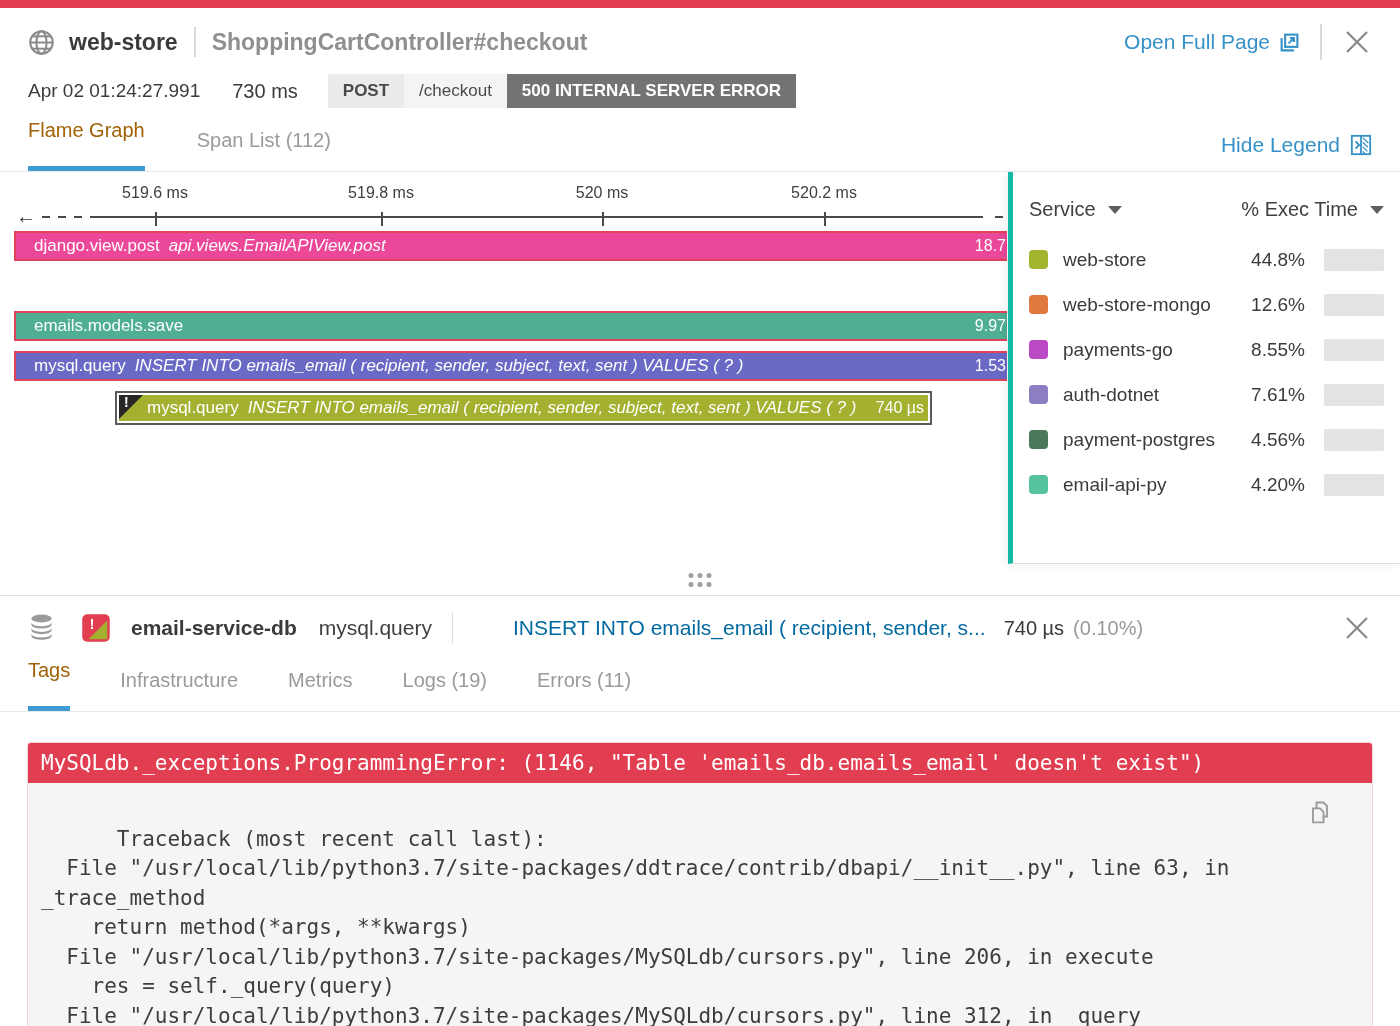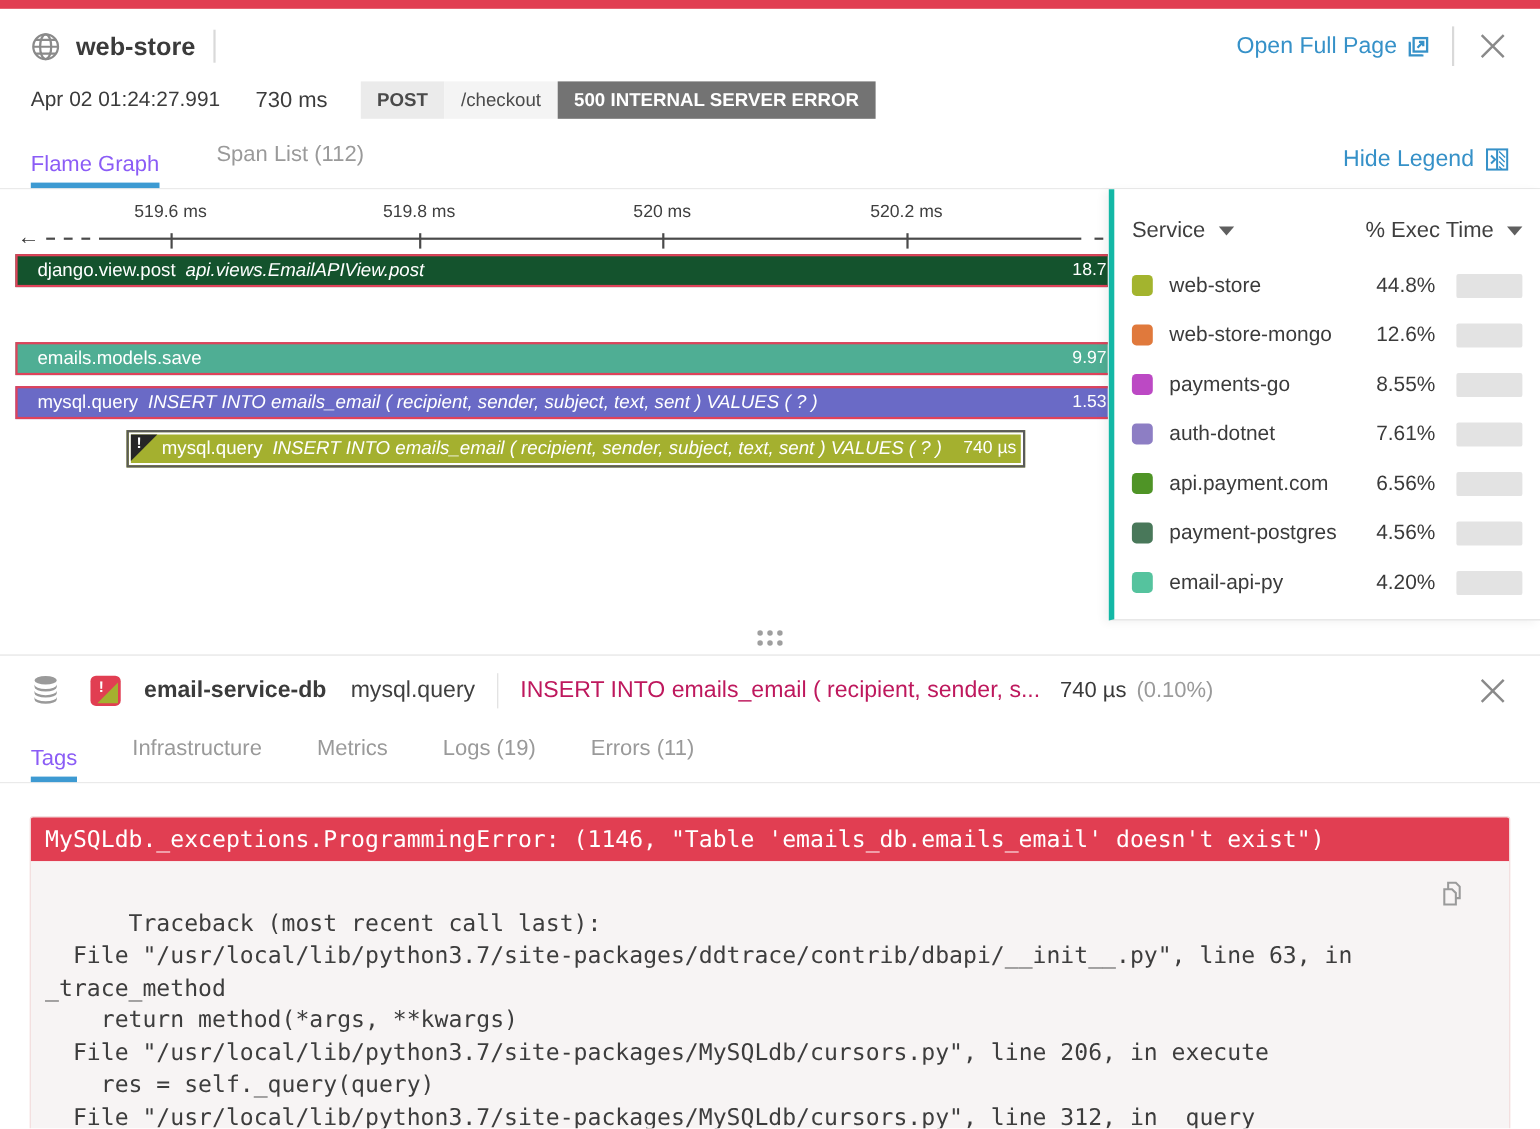--- a/index.html
+++ b/index.html
@@ -29,21 +29,21 @@
   .badge { font-size:17px; padding:7px 15px; white-space:nowrap; }
   .badge.method { font-weight:bold; color:#4a4a4a; background:#ebebeb; }
   .badge.path   { color:#4a4a4a; background:#f4f4f4; }
   .badge.status { font-weight:bold; color:#fff; }
 
   
   .tabs-row { display:flex; align-items:flex-end; padding:0 28px; height:58px;
               border-bottom:1px solid #e8e8e8; margin-top:6px; }
   .tab { font-size:20px; color:#9a9a9a; padding-bottom:14px; margin-right:52px;
          border-bottom:5px solid transparent; cursor:pointer; white-space:nowrap; }
-  .tab.active { color:#8b5cf6; padding-bottom:5px; }
+  .tab.active { color:#a16207; padding-bottom:24px; }
   .hide-legend { margin-left:auto; display:flex; align-items:center; font-size:21px;
                  color:#3691c8; padding-bottom:14px; cursor:pointer; }
   .hide-legend svg { margin-left:10px; }
 
   
   .flame-section { position:relative; height:392px; }
   .flame-viz { position:absolute; left:0; top:0; width:1007px; height:392px; overflow:hidden; }
   .axis-label { position:absolute; top:12px; transform:translateX(-50%); font-size:16px; color:#3f3f3f; }
   .axis-line  { position:absolute; top:44px; left:90px; width:893px; border-top:2px solid #4a4a4a; }
   .axis-dash  { position:absolute; top:44px; border-top:2px solid #4a4a4a; width:8px; }
@@ -80,21 +80,21 @@
   .splitter { position:relative; height:32px; border-bottom:1px solid #e2e2e2; cursor:row-resize; }
   .dots { position:absolute; left:50%; top:50%; transform:translate(-50%,-50%);
           display:grid; grid-template-columns:repeat(3,5px); grid-gap:4px; }
   .dots i { width:5px; height:5px; border-radius:50%; background:#9f9f9f; }
 
   
   .det-hdr { display:flex; align-items:center; height:64px; padding:0 28px; }
   .det-hdr .svc { font-size:21px; font-weight:bold; color:#3b3b3b; margin-left:20px; }
   .det-hdr .op  { font-size:21px; color:#3f3f3f; margin-left:22px; }
   .det-hdr .vdiv { height:32px; margin:0 20px; background:#ddd; width:1px; }
-  .det-hdr .dres { font-size:21px; color:#be185d; white-space:nowrap; }
+  .det-hdr .dres { font-size:21px; color:#0369a1; white-space:nowrap;margin-left:40px; }
   .det-hdr .ddur { font-size:20px; color:#3a3a3a; margin-left:18px; }
   .det-hdr .dpct { font-size:20px; color:#9a9a9a; margin-left:9px; }
   .det-hdr .close-x { margin-left:auto; }
   .det-tabs { display:flex; align-items:flex-end; padding:0 28px; height:52px; border-bottom:1px solid #e8e8e8; }
   .det-tabs .tab { font-size:20px; margin-right:50px;text-align:center; }
 
   
   .err-block { margin:30px 27px 0 27px; border:1px solid #f0d6d6; border-radius:3px; height:560px; overflow:hidden; }
   .err-banner { color:#fff; font-family:"DejaVu Sans Mono", monospace; font-size:21px;
                 padding:8px 13px; border-radius:2px 2px 0 0; white-space:nowrap; overflow:hidden; }
@@ -115,20 +115,21 @@
   <div class="hdr-row1">
     <svg class="globe" viewBox="0 0 24 24">
       <circle class="st" cx="12" cy="12" r="10"></circle>
       <ellipse class="st" cx="12" cy="12" rx="4.5" ry="10"></ellipse>
       <line class="st" x1="2" y1="12" x2="22" y2="12"></line>
       <line class="st" x1="3.5" y1="6.5" x2="20.5" y2="6.5"></line>
       <line class="st" x1="3.5" y1="17.5" x2="20.5" y2="17.5"></line>
     </svg>
     <span class="svc-name">web-store</span>
     <span class="vdiv"></span>
+    <span class="res-name">ShoppingCartController#checkout</span>
     <div class="hdr-right">
       <span class="link" style="color: rgb(54, 145, 200);">
         <span>Open Full Page</span>
         <svg width="21" height="21" viewBox="0 0 24 24">
           <path d="M4 8 h-1 v13 h13 v-1" fill="none" stroke="#3691c8" stroke-width="2.4"></path>
           <rect x="7" y="3" width="14" height="14" fill="none" stroke="#3691c8" stroke-width="2.4"></rect>
           <path d="M11 13 L17 7 M12.5 7 H17 V11.5" fill="none" stroke="#3691c8" stroke-width="2.4"></path>
         </svg>
       </span>
       <span class="vdiv"></span>
@@ -172,21 +173,21 @@
       <span class="axis-dash" style="left:995px"></span>
       <span class="axis-label" style="left:155px">519.6 ms</span>
       <span class="axis-label" style="left:381px">519.8 ms</span>
       <span class="axis-label" style="left:602px">520 ms</span>
       <span class="axis-label" style="left:824px">520.2 ms</span>
       <span class="axis-tick" style="left:155px"></span>
       <span class="axis-tick" style="left:381px"></span>
       <span class="axis-tick" style="left:602px"></span>
       <span class="axis-tick" style="left:824px"></span>
 
-      <div class="span-bar" style="top: 59px; left: 14px; width: 1000px; height: 30px; background-color: #14532d;">
+      <div class="span-bar" style="top: 59px; left: 14px; width: 1000px; height: 30px; background-color: #ec4899;">
         <span>django.view.post</span>
         <span class="res">api.views.EmailAPIView.post</span>
         <span class="sdur">18.7</span>
       </div>
       <div class="span-bar" style="top: 139px; left: 14px; width: 1000px; height: 30px; background-color: rgb(79, 174, 148);">
         <span>emails.models.save</span>
         <span class="sdur">9.97</span>
       </div>
       <div class="span-bar" style="top: 179px; left: 14px; width: 1000px; height: 30px; background-color: rgb(106, 106, 198);">
         <span>mysql.query</span>
@@ -236,28 +237,20 @@
             <span class="l-pct">8.55%</span>
         <span class="l-track"><span class="l-fill" style="background-color: rgb(138, 198, 228); width: 8.55%;"></span></span>
           </span>
       </div>
       <div class="legend-row">
         <span class="swatch" style="background-color: rgb(141, 126, 196);"></span>
         <span class="l-name">auth-dotnet</span>
         <span class="l-right">
             <span class="l-pct">7.61%</span>
         <span class="l-track"><span class="l-fill" style="background-color: rgb(138, 198, 228); width: 7.61%;"></span></span>
-          </span>
-      </div>
-      <div class="legend-row">
-        <span class="swatch" style="background-color: rgb(79, 148, 38);"></span>
-        <span class="l-name">api.payment.com</span>
-        <span class="l-right">
-            <span class="l-pct">6.56%</span>
-        <span class="l-track"><span class="l-fill" style="background-color: rgb(138, 198, 228); width: 6.56%;"></span></span>
           </span>
       </div>
       <div class="legend-row">
         <span class="swatch" style="background-color: rgb(73, 120, 90);"></span>
         <span class="l-name">payment-postgres</span>
         <span class="l-right">
             <span class="l-pct">4.56%</span>
         <span class="l-track"><span class="l-fill" style="background-color: rgb(138, 198, 228); width: 4.56%;"></span></span>
           </span>
       </div>

